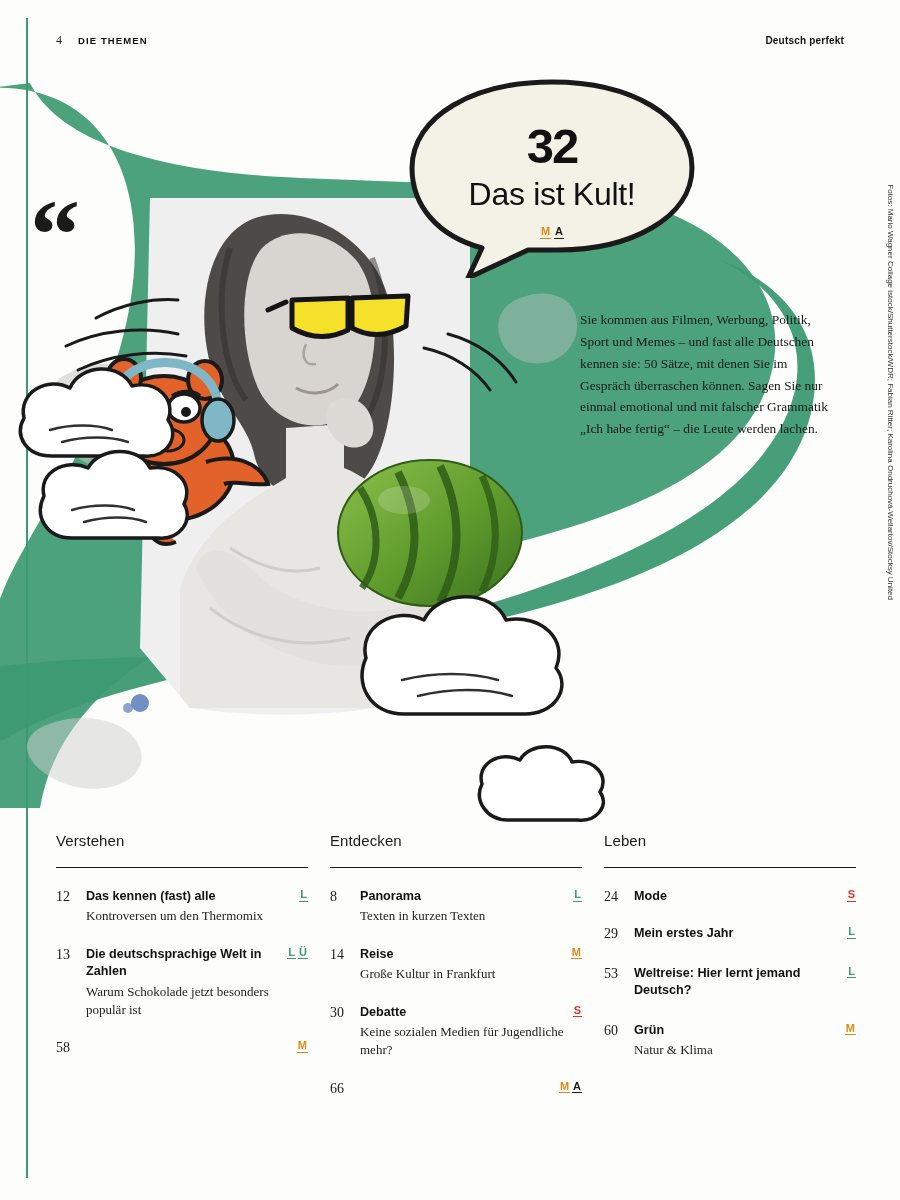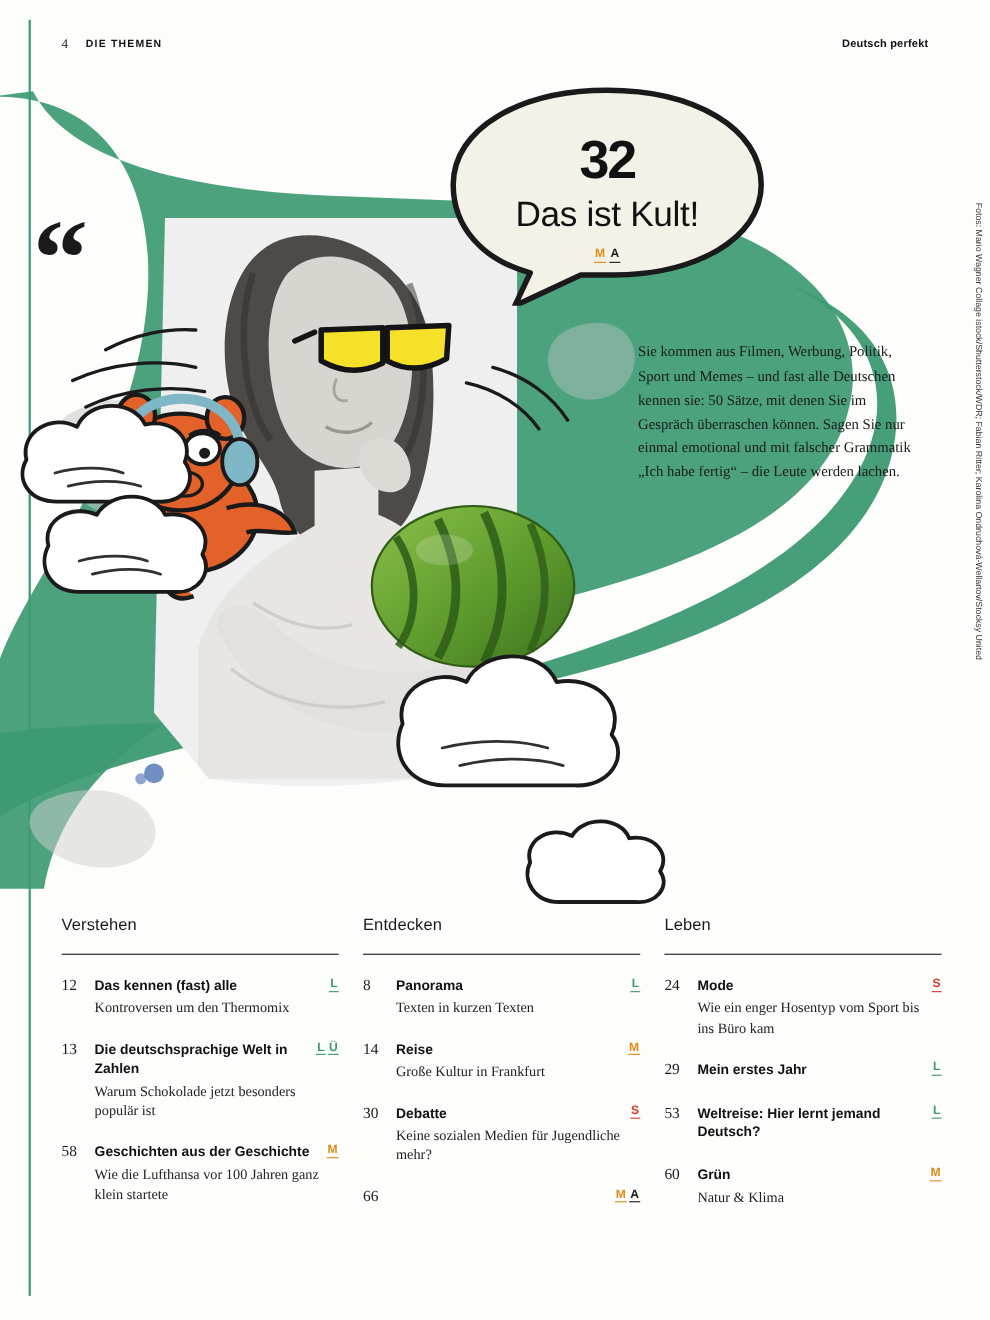--- a/index.html
+++ b/index.html
@@ -407,24 +407,20 @@
           <div class="sub">Warum Schokolade jetzt besonders populär ist</div>
         </div>
         <div class="badges">
           <span class="lvl l">L</span>
           <span class="lvl lu">Ü</span>
         </div>
       </div>
 
       <div class="entry">
         <div class="pg">58</div>
-        <div class="body">
-          <div class="ttl">Geschichten aus der Geschichte</div>
-          <div class="sub">Wie die Lufthansa vor 100 Jahren ganz klein startete</div>
-        </div>
         <div class="badges">
           <span class="lvl m">M</span>
         </div>
       </div>
     </div>
 
     <div class="toc-col">
       <div class="col-head">Entdecken</div>
 
       <div class="entry">
@@ -469,21 +465,20 @@
       </div>
     </div>
 
     <div class="toc-col">
       <div class="col-head">Leben</div>
 
       <div class="entry">
         <div class="pg">24</div>
         <div class="body">
           <div class="ttl">Mode</div>
-          <div class="sub">Wie ein enger Hosentyp vom Sport bis ins Büro kam</div>
         </div>
         <div class="badges">
           <span class="lvl s">S</span>
         </div>
       </div>
 
       <div class="entry">
         <div class="pg">29</div>
         <div class="body">
           <div class="ttl">Mein erstes Jahr</div>

